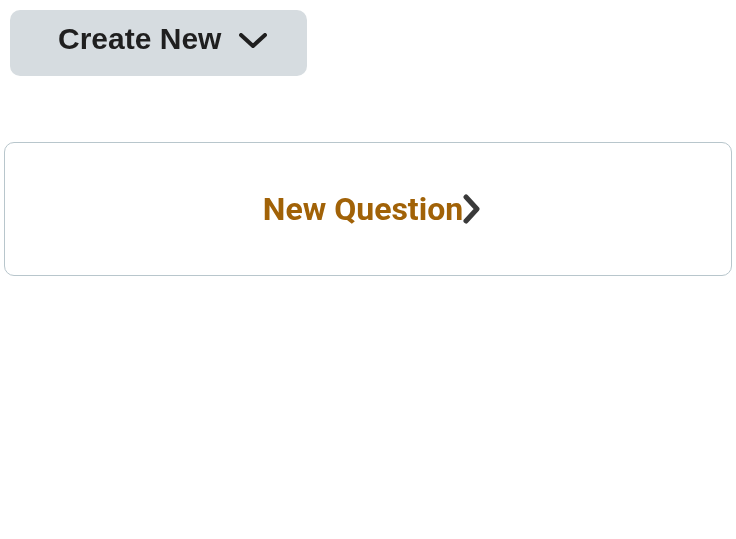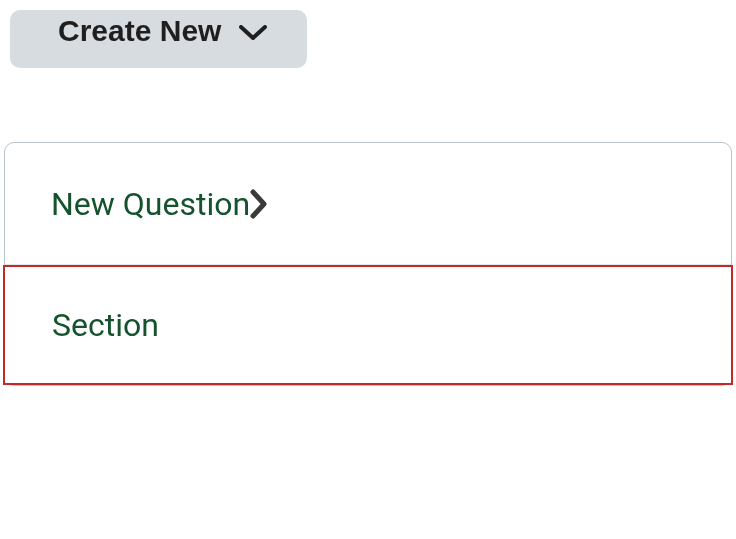--- a/index.html
+++ b/index.html
@@ -16,21 +16,21 @@
       position: relative;
     }
     
     .create-new-button {
       display: inline-flex;
       align-items: center;
       gap: 18px;
       background: #d6dce0;
       border: none;
       border-radius: 10px;
-      padding: 4px 40px 20px 48px;
+      padding: 12px 40px 20px 48px;
       margin: 10px 0 0 10px;
       cursor: pointer;
       font-size: 30px;
       font-weight: 700;
       color: #1f1f1f;
     }
     
     .chevron-down {
       width: 28px;
       height: 16px;
@@ -49,27 +49,27 @@
       right: 4px;
       border: 1px solid #b8c6cc;
       border-radius: 10px;
       background: #ffffff;
       overflow: visible;
     }
     
     .menu-item {
       display: flex;
       align-items: center;
-      justify-content: flex-start;
+      justify-content: center;
       padding: 0 38px 0 46px;
       height: 122px;
       cursor: pointer;
       font-size: 32px;
-      font-weight: 400;
-      color: #14532d;
+      font-weight: 700;
+      color: #a16207;
       border-bottom: 1px solid #e6e6e6;
       position: relative;
     }
     
     .menu-item:last-child {
       border-bottom: none;
       height: 132px;
     }
     
     .menu-item.highlighted {
@@ -110,19 +110,16 @@
 
 <div class="dropdown-menu">
   <div class="menu-item">
     <span class="menu-label">New Question</span>
     <span class="chevron-right">
       <svg viewBox="0 0 18 32" width="18" height="32">
         <path d="M3 4 L14 16 L3 28" stroke="#3a3a3a" stroke-width="5" fill="none" stroke-linecap="round" stroke-linejoin="round"></path>
       </svg>
     </span>
   </div>
-  <div class="menu-item highlighted">
-    <span class="menu-label">Section</span>
-  </div>
 </div>
 
 
 
 
 </body></html>

